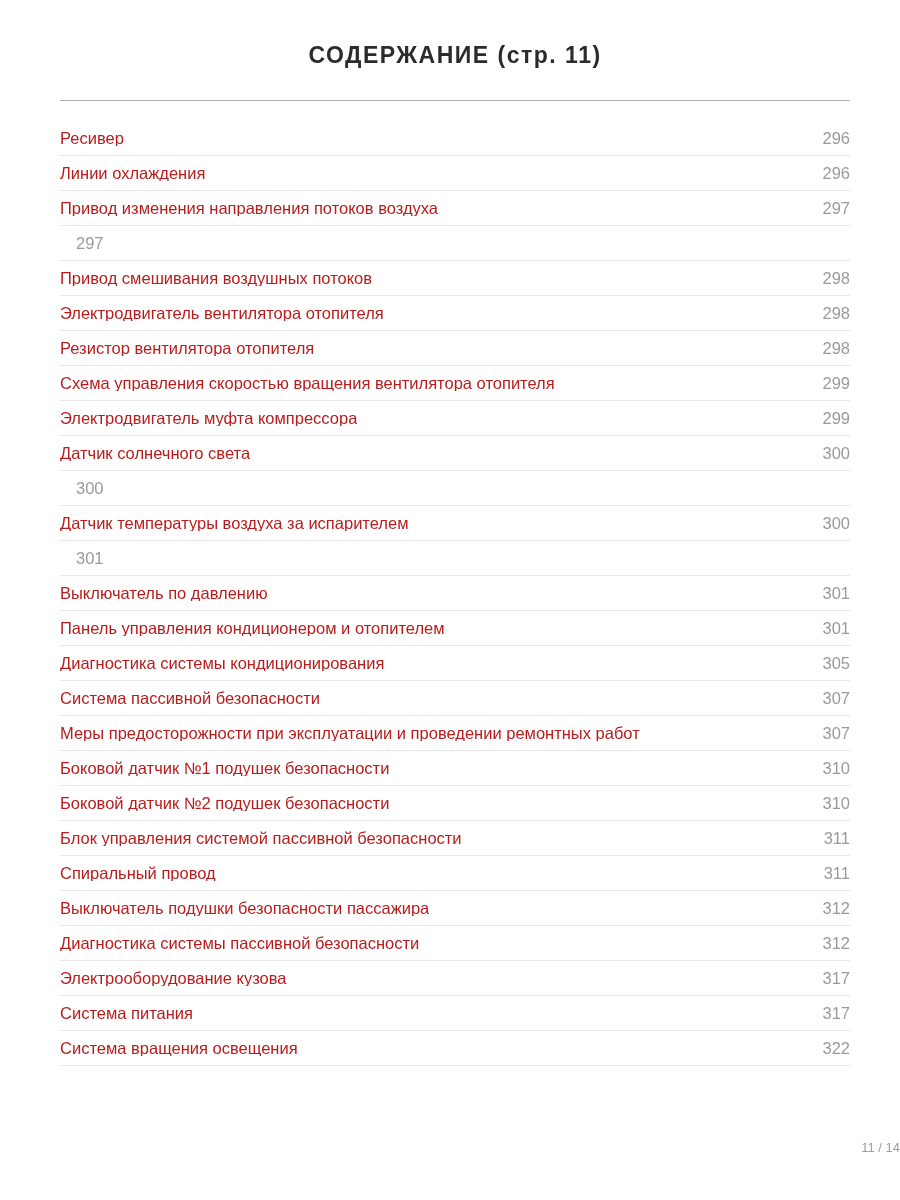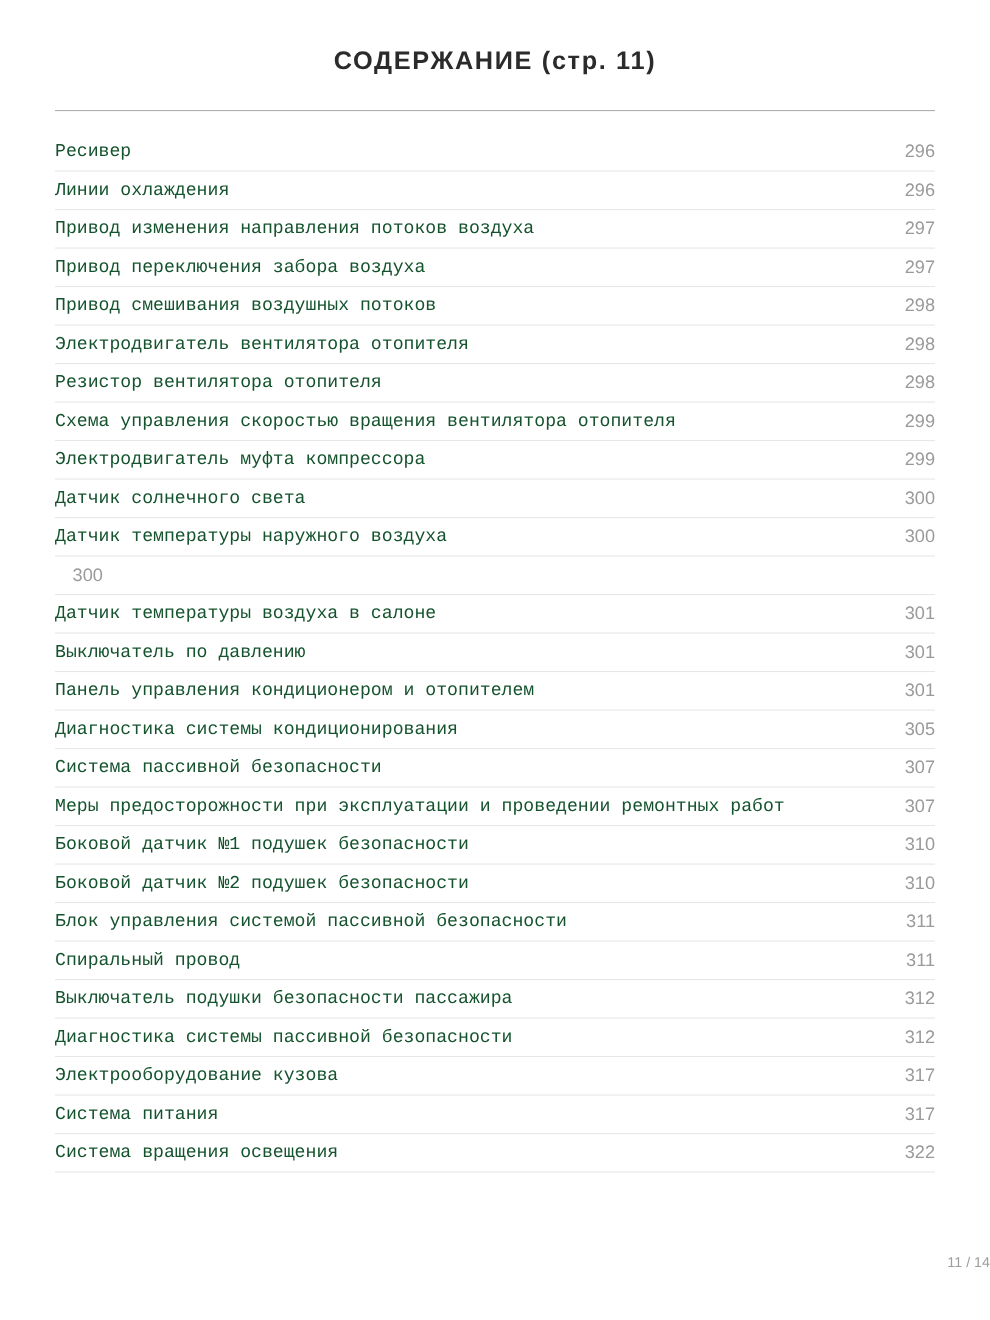--- a/index.html
+++ b/index.html
@@ -4,20 +4,21 @@
 <style>
   html, body { margin: 0; padding: 0; background: #ffffff; }
   .page {
     position: relative;
     width: 900px;
     height: 1200px;
     background: #ffffff;
     font-family: "Liberation Sans", sans-serif;
     overflow: hidden;
     box-sizing: border-box;
+    padding-left: 10px;
   }
   .header {
     height: 100px;
     box-sizing: border-box;
     display: flex;
     align-items: flex-start;
     justify-content: center;
   }
   .title {
     margin: 0;
@@ -41,24 +42,23 @@
   .toc-row {
     height: 34px;
     display: flex;
     justify-content: space-between;
     align-items: center;
     border-bottom: 1px solid #e7e7e7;
     font-size: 16.5px;
     line-height: 1;
   }
   .toc-label {
-    color: #14532d;
+    color: #b91c1c;
     white-space: nowrap;
     overflow: hidden;
-    font-family: Liberation Mono, monospace;
   }
   .toc-page {
     color: #9a9a9a;
     padding-left: 16px;
     white-space: nowrap;
   }
   .footer {
     position: absolute;
     left: 0;
     right: 0;
@@ -86,21 +86,20 @@
     <span class="toc-label">Линии охлаждения</span>
     <span class="toc-page">296</span>
   </div>
 
   <div class="toc-row">
     <span class="toc-label">Привод изменения направления потоков воздуха</span>
     <span class="toc-page">297</span>
   </div>
 
   <div class="toc-row">
-    <span class="toc-label">Привод переключения забора воздуха</span>
     <span class="toc-page">297</span>
   </div>
 
   <div class="toc-row">
     <span class="toc-label">Привод смешивания воздушных потоков</span>
     <span class="toc-page">298</span>
   </div>
 
   <div class="toc-row">
     <span class="toc-label">Электродвигатель вентилятора отопителя</span>
@@ -121,30 +120,29 @@
     <span class="toc-label">Электродвигатель муфта компрессора</span>
     <span class="toc-page">299</span>
   </div>
 
   <div class="toc-row">
     <span class="toc-label">Датчик солнечного света</span>
     <span class="toc-page">300</span>
   </div>
 
   <div class="toc-row">
-    <span class="toc-label">Датчик температуры наружного воздуха</span>
     <span class="toc-page">300</span>
   </div>
 
   <div class="toc-row">
+    <span class="toc-label">Датчик температуры воздуха за испарителем</span>
     <span class="toc-page">300</span>
   </div>
 
   <div class="toc-row">
-    <span class="toc-label">Датчик температуры воздуха в салоне</span>
     <span class="toc-page">301</span>
   </div>
 
   <div class="toc-row">
     <span class="toc-label">Выключатель по давлению</span>
     <span class="toc-page">301</span>
   </div>
 
   <div class="toc-row">
     <span class="toc-label">Панель управления кондиционером и отопителем</span>

